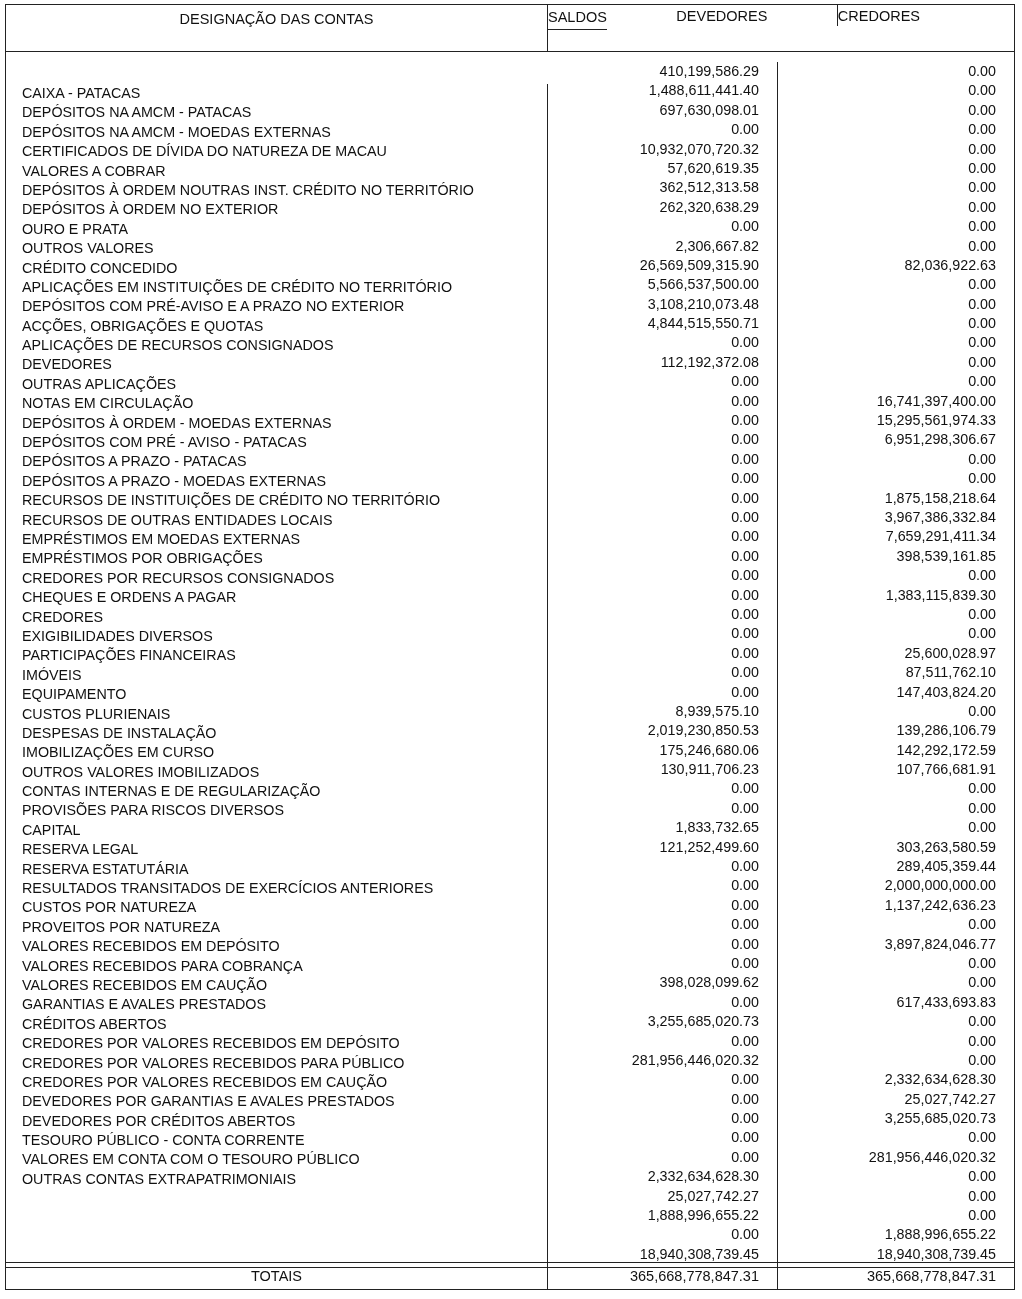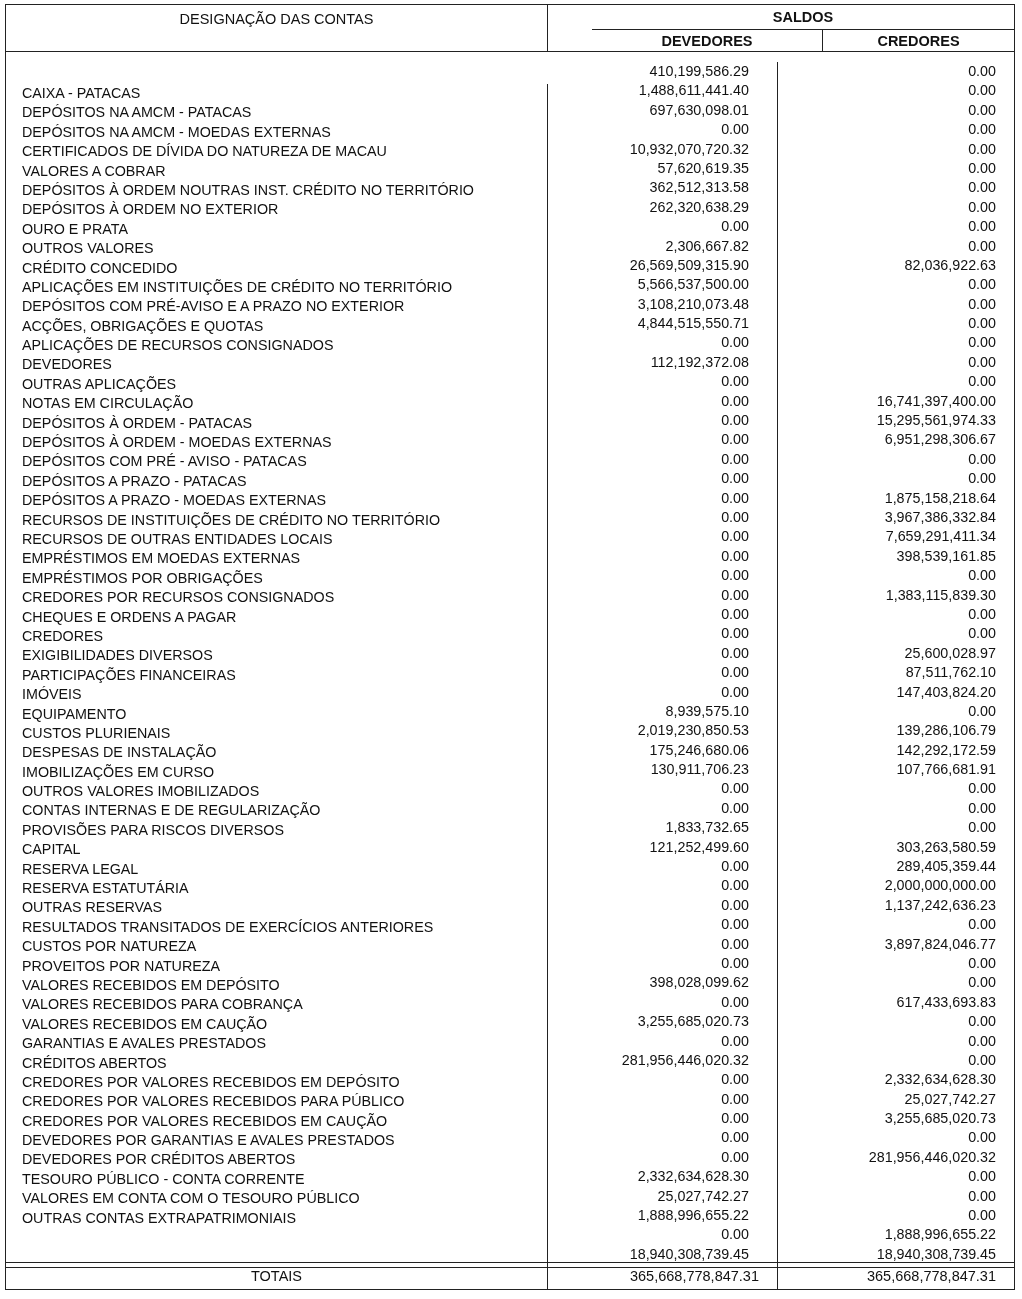--- a/index.html
+++ b/index.html
@@ -1,30 +1,30 @@
 <!DOCTYPE html>
 <html><head>
 <meta charset="utf-8">
 <style>
   html, body { margin:0; padding:0; background:#ffffff; }
   body { width:1022px; height:1299px; position:relative; overflow:hidden;
          font-family:"Liberation Sans", sans-serif; color:#111; }
   .tbl { position:absolute; left:5px; top:4px; width:1010px; border:1.5px solid #222; box-sizing:border-box; }
-  .hdr { display:flex; border-bottom:1.5px solid #222;gap:44px; }
+  .hdr { display:flex; border-bottom:1.5px solid #222; }
   .hdr-desig { width:542px; border-right:1.5px solid #222; display:flex; align-items:center; justify-content:center;
                font-size:14.5px; padding-bottom:18px; box-sizing:border-box; height:46px; }
-  .hdr-saldos { flex:1; display:flex; flex-direction:column;font-weight:bold; }
+  .hdr-saldos { flex:1; display:flex; flex-direction:row; }
   .hdr-saldos-top { height:24px; border-bottom:1.2px solid #222; display:flex; align-items:center; justify-content:center; font-size:14.5px; }
   .hdr-sub { display:flex; height:21px; }
   .hdr-sub div { display:flex; align-items:center; justify-content:center; font-size:14.5px; }
   .hdr-dev { width:230px; border-right:1.5px solid #222; }
   .hdr-cred { flex:1; }
   .body { display:flex; padding-top:10px; padding-bottom:3px; }
   .col-desig { width:542px; border-right:1.5px solid #222; box-sizing:border-box; padding-left:16px;margin-top:22px; }
-  .col-dev { width:230px; border-right:1.5px solid #222; box-sizing:border-box; padding-right:28px; text-align:right; }
+  .col-dev { width:230px; border-right:1.5px solid #222; box-sizing:border-box; padding-right:18px; text-align:right; }
   .col-cred { flex:1; box-sizing:border-box; padding-right:18px; text-align:right; }
   .cell { height:19.4px; line-height:19.4px; font-size:14.3px; white-space:nowrap; }
   .tot { position:absolute; left:5px; top:1262px; width:1010px; height:28px; border:1.5px solid #222; box-sizing:border-box; display:flex; }
   .tot div { display:flex; align-items:center; font-size:14.5px;text-align:right; }
   .tot-label { width:542px; border-right:1.5px solid #222; justify-content:center; box-sizing:border-box; }
   .tot-dev { width:230px; border-right:1.5px solid #222; justify-content:flex-end; padding-right:18px; box-sizing:border-box; }
   .tot-cred { flex:1; justify-content:flex-end; padding-right:18px; box-sizing:border-box; }
 </style>
 </head>
 <body>
@@ -52,21 +52,20 @@
         <div class="cell">OURO E PRATA</div>
         <div class="cell">OUTROS VALORES</div>
         <div class="cell">CRÉDITO CONCEDIDO</div>
         <div class="cell">APLICAÇÕES EM INSTITUIÇÕES DE CRÉDITO NO TERRITÓRIO</div>
         <div class="cell">DEPÓSITOS COM PRÉ-AVISO E A PRAZO NO EXTERIOR</div>
         <div class="cell">ACÇÕES, OBRIGAÇÕES E QUOTAS</div>
         <div class="cell">APLICAÇÕES DE RECURSOS CONSIGNADOS</div>
         <div class="cell">DEVEDORES</div>
         <div class="cell">OUTRAS APLICAÇÕES</div>
         <div class="cell">NOTAS EM CIRCULAÇÃO</div>
-        <div class="cell">DEPÓSITOS À ORDEM - PATACAS</div>
         <div class="cell">DEPÓSITOS À ORDEM - MOEDAS EXTERNAS</div>
         <div class="cell">DEPÓSITOS COM PRÉ - AVISO - PATACAS</div>
         <div class="cell">DEPÓSITOS A PRAZO - PATACAS</div>
         <div class="cell">DEPÓSITOS A PRAZO - MOEDAS EXTERNAS</div>
         <div class="cell">RECURSOS DE INSTITUIÇÕES DE CRÉDITO NO TERRITÓRIO</div>
         <div class="cell">RECURSOS DE OUTRAS ENTIDADES LOCAIS</div>
         <div class="cell">EMPRÉSTIMOS EM MOEDAS EXTERNAS</div>
         <div class="cell">EMPRÉSTIMOS POR OBRIGAÇÕES</div>
         <div class="cell">CREDORES POR RECURSOS CONSIGNADOS</div>
         <div class="cell">CHEQUES E ORDENS A PAGAR</div>
@@ -77,21 +76,20 @@
         <div class="cell">EQUIPAMENTO</div>
         <div class="cell">CUSTOS PLURIENAIS</div>
         <div class="cell">DESPESAS DE INSTALAÇÃO</div>
         <div class="cell">IMOBILIZAÇÕES EM CURSO</div>
         <div class="cell">OUTROS VALORES IMOBILIZADOS</div>
         <div class="cell">CONTAS INTERNAS E DE REGULARIZAÇÃO</div>
         <div class="cell">PROVISÕES PARA RISCOS DIVERSOS</div>
         <div class="cell">CAPITAL</div>
         <div class="cell">RESERVA LEGAL</div>
         <div class="cell">RESERVA ESTATUTÁRIA</div>
-        <div class="cell">OUTRAS RESERVAS</div>
         <div class="cell">RESULTADOS TRANSITADOS DE EXERCÍCIOS ANTERIORES</div>
         <div class="cell">CUSTOS POR NATUREZA</div>
         <div class="cell">PROVEITOS POR NATUREZA</div>
         <div class="cell">VALORES RECEBIDOS EM DEPÓSITO</div>
         <div class="cell">VALORES RECEBIDOS PARA COBRANÇA</div>
         <div class="cell">VALORES RECEBIDOS EM CAUÇÃO</div>
         <div class="cell">GARANTIAS E AVALES PRESTADOS</div>
         <div class="cell">CRÉDITOS ABERTOS</div>
         <div class="cell">CREDORES POR VALORES RECEBIDOS EM DEPÓSITO</div>
         <div class="cell">CREDORES POR VALORES RECEBIDOS PARA PÚBLICO</div>

